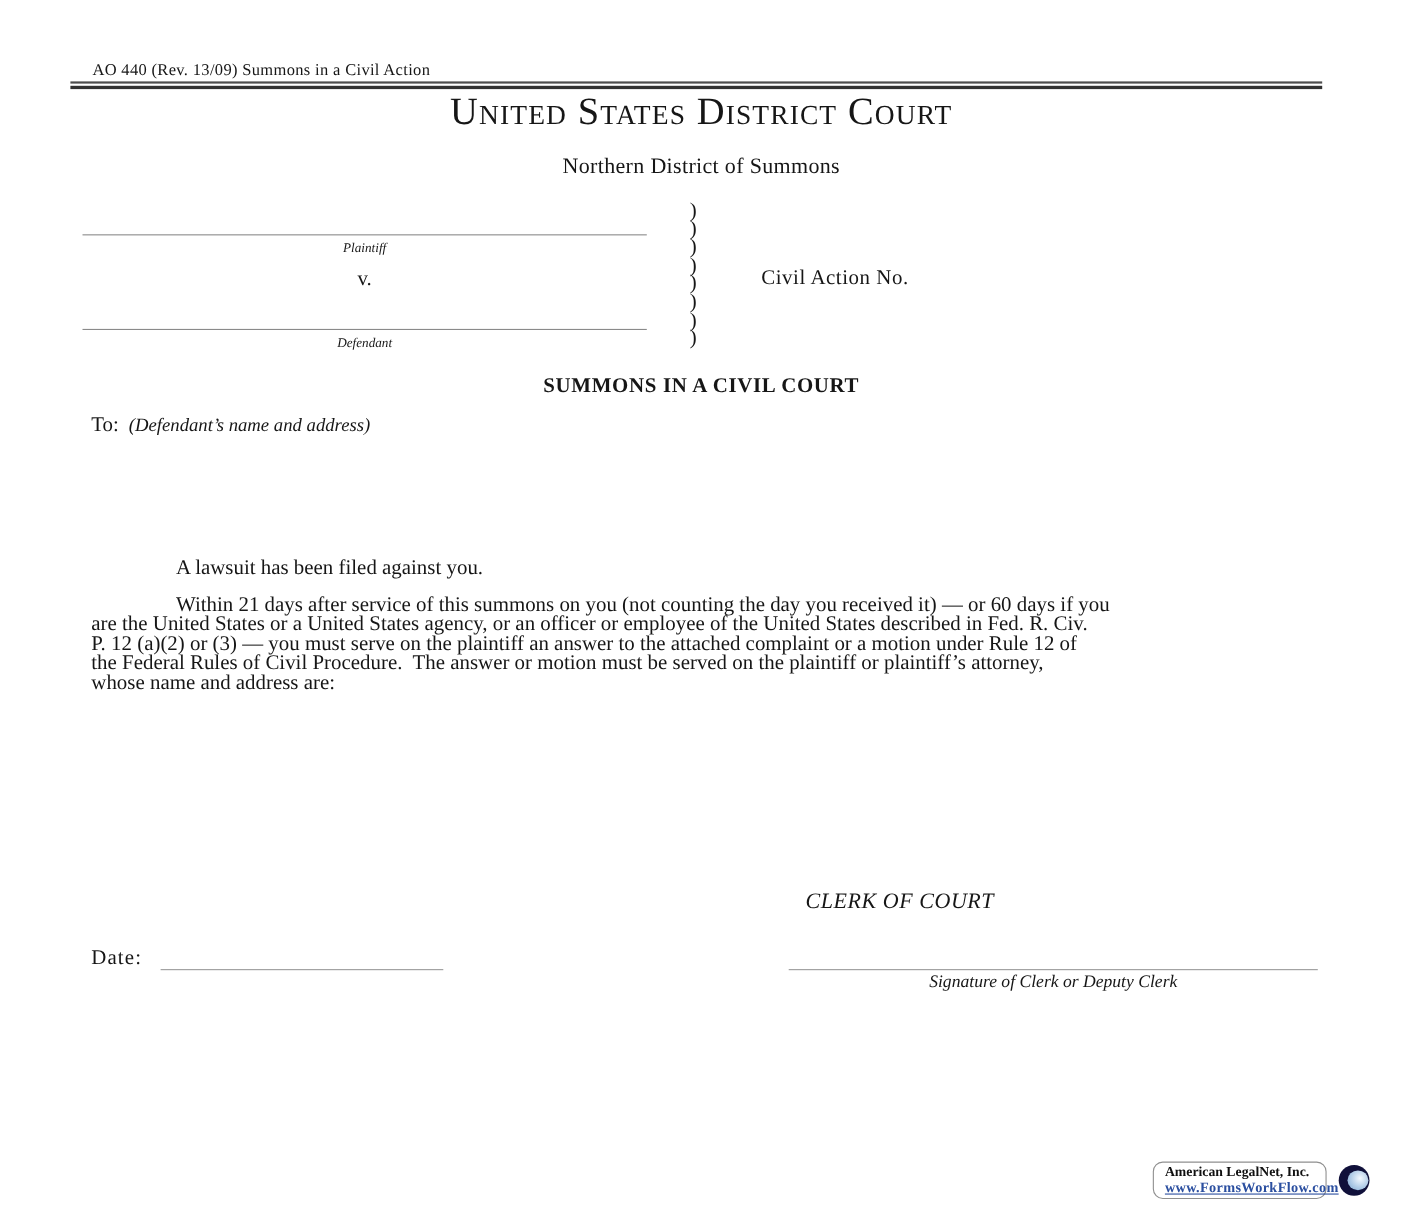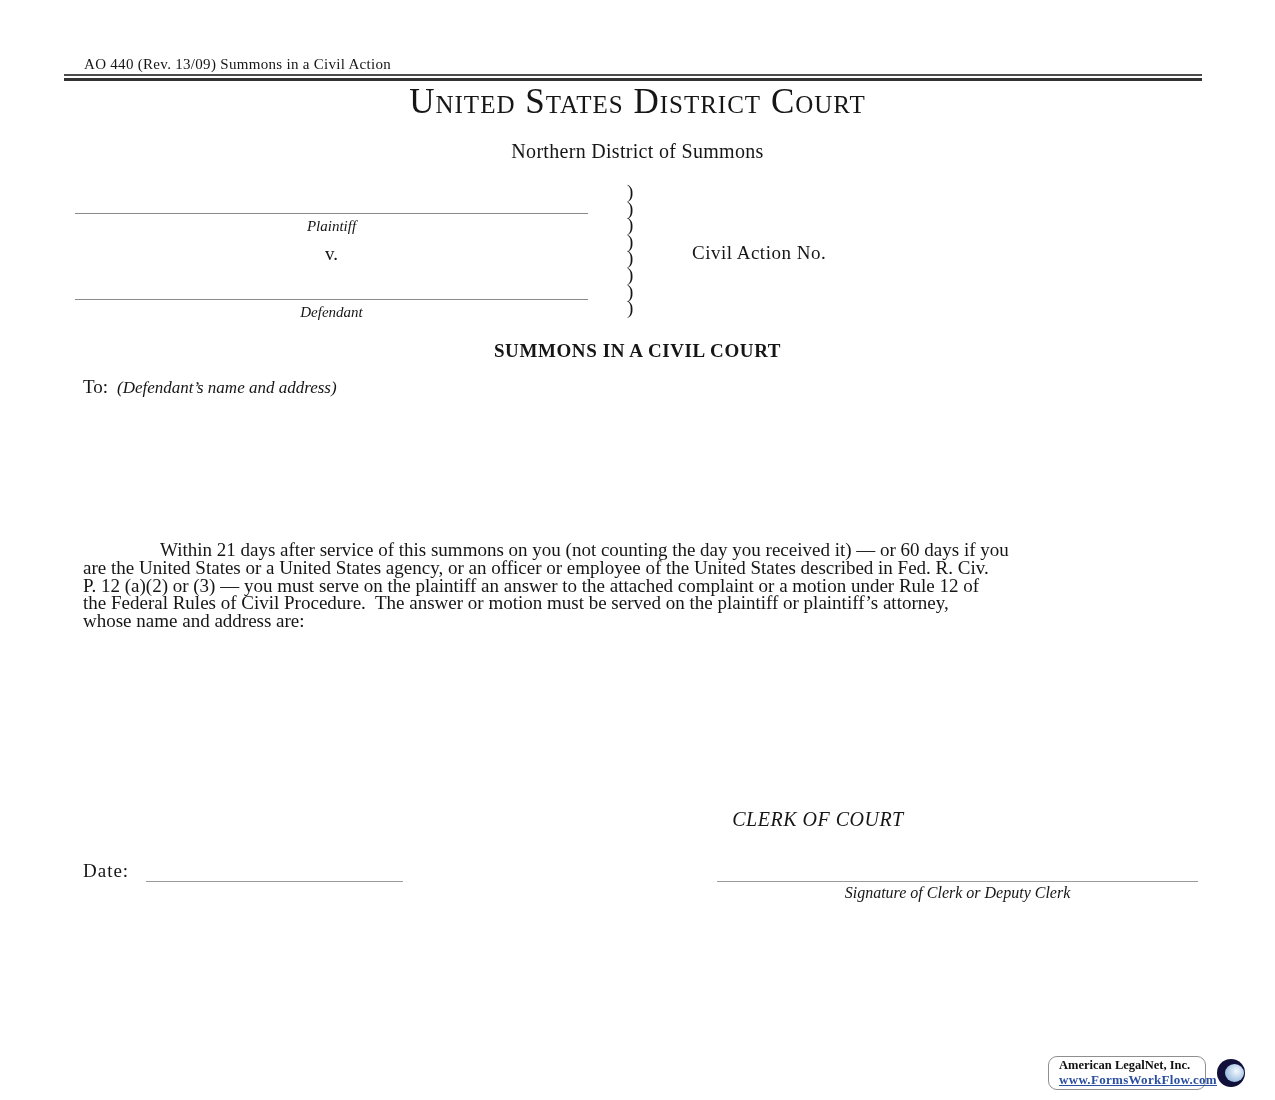--- a/index.html
+++ b/index.html
@@ -35,21 +35,21 @@
     text-align: center; font-size: 20px; letter-spacing: 0.3px;
   }
   .party-line {
     position: absolute; left: 75px; width: 513px; height: 0;
     border-bottom: 1px solid #8a8a8a;
   }
   .line-plaintiff { top: 213px; }
   .line-defendant { top: 299px; }
   .party-label {
     position: absolute; left: 75px; width: 513px; text-align: center;
-    font-style: italic; font-size: 15px;
+    font-style: italic; font-size: 12px;
   }
   .plaintiff-label { top: 218px; }
   .defendant-label { top: 304px; }
   .versus {
     position: absolute; left: 75px; width: 513px; text-align: center;
     top: 243px; font-size: 19px;
   }
   .paren-col {
     position: absolute; left: 627px; top: 184px;
     font-size: 19px; line-height: 16.6px;
@@ -138,20 +138,21 @@
   </div>
 
   <div class="civil-action">Civil Action No.</div>
 
   <div class="summons-title">SUMMONS IN A CIVIL COURT</div>
 
   <div class="to-row">
     <span>To:</span><span class="to-hint">(Defendant’s name and address)</span>
   </div>
 
+  <div class="p1">A lawsuit has been filed against you.</div>
 
   <div class="para para-2">
     <div class="line indent">Within 21 days after service of this summons on you (not counting the day you received it) — or 60 days if you</div>
     <div class="line">are the United States or a United States agency, or an officer or employee of the United States described in Fed. R. Civ.</div>
     <div class="line">P. 12 (a)(2) or (3) — you must serve on the plaintiff an answer to the attached complaint or a motion under Rule 12 of</div>
     <div class="line">the Federal Rules of Civil Procedure.  The answer or motion must be served on the plaintiff or plaintiff’s attorney,</div>
     <div class="line">whose name and address are:</div>
   </div>
 
 

